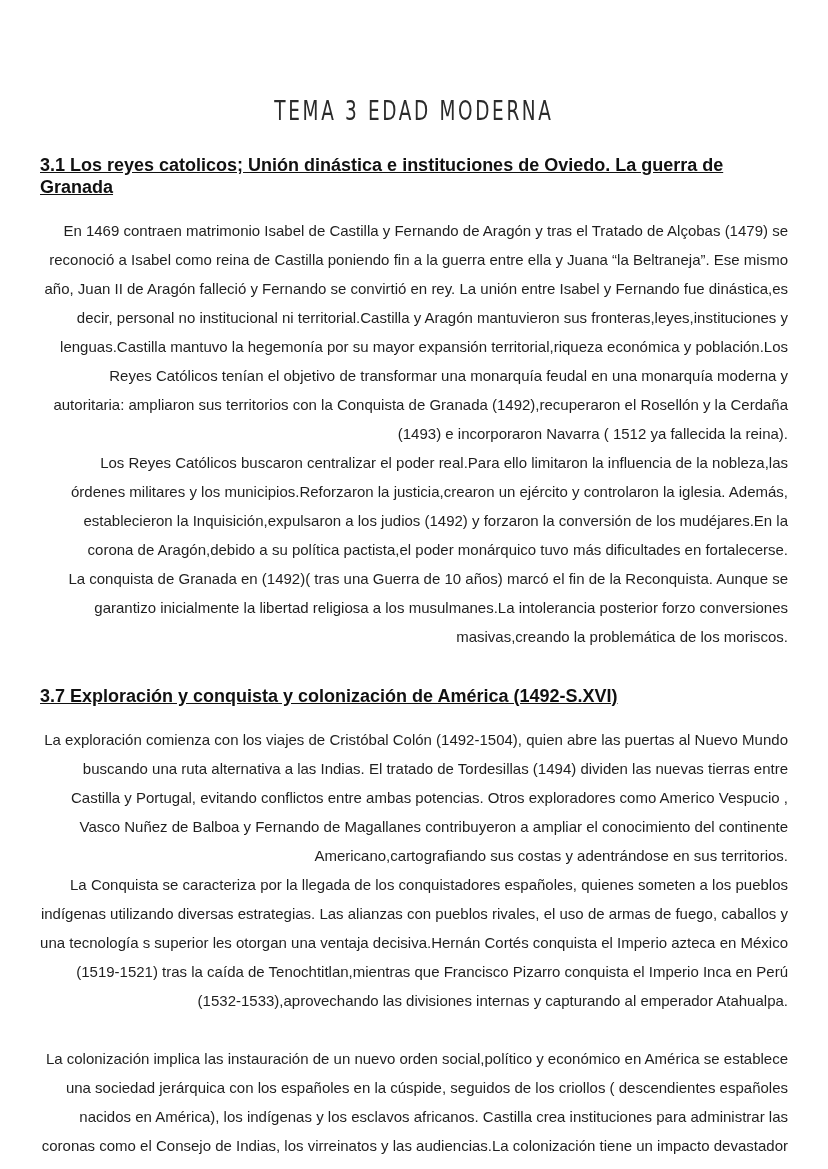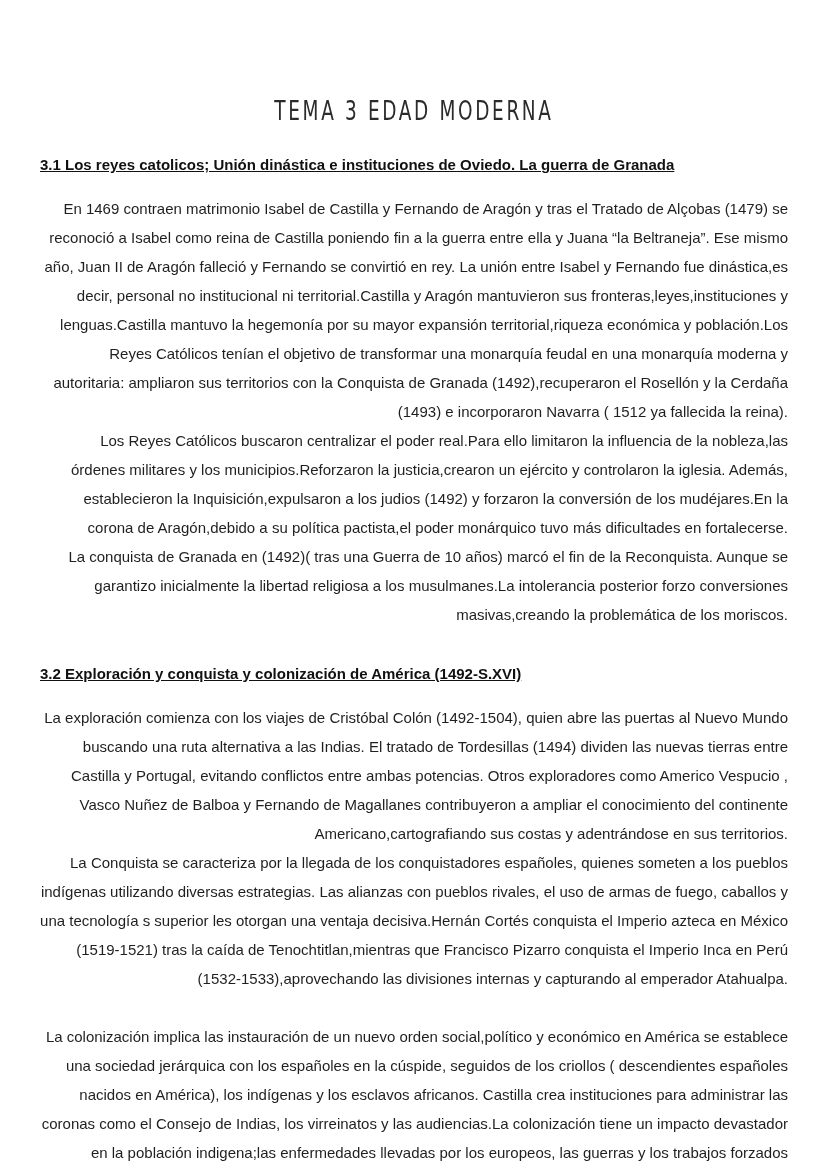--- a/index.html
+++ b/index.html
@@ -25,21 +25,21 @@
     font-family: "DejaVu Sans", sans-serif;
     font-weight: 400;
     font-size: 21px;
     letter-spacing: 3px;
     color: #2b2b2b;
     transform: scaleY(1.25) scaleX(0.88);
     transform-origin: center top;
   }
   .section-heading {
     margin: 0 0 18px 0;
-    font-size: 15px;
+    font-size: 18px;
     font-weight: bold;
     text-decoration: underline;
     color: #111111;
     line-height: 22px;
   }
   .section-heading.second {
     margin-top: 34px;
   }
   .para {
     margin: 0;
@@ -64,19 +64,19 @@
   <h1 class="doc-title">TEMA 3 EDAD MODERNA</h1>
 
   <section class="body-block">
     <h2 class="section-heading">3.1 Los reyes catolicos; Unión dinástica e instituciones de Oviedo. La guerra de Granada</h2>
     <p class="para">En 1469 contraen matrimonio Isabel de Castilla y Fernando de Aragón y tras el Tratado de Alçobas (1479) se reconoció a Isabel como reina de Castilla poniendo fin a la guerra entre ella y Juana “la Beltraneja”. Ese mismo año, Juan II de Aragón falleció y Fernando se convirtió en rey. La unión entre Isabel y Fernando fue dinástica,es decir, personal no institucional ni territorial.Castilla y Aragón mantuvieron sus fronteras,leyes,instituciones y lenguas.Castilla mantuvo la hegemonía por su mayor expansión territorial,riqueza económica y población.Los Reyes Católicos tenían el objetivo de transformar una monarquía feudal en una monarquía moderna y autoritaria: ampliaron sus territorios con la Conquista de Granada (1492),recuperaron el Rosellón y la Cerdaña (1493) e incorporaron Navarra ( 1512 ya fallecida la reina).</p>
     <p class="para"> Los Reyes Católicos buscaron centralizar el poder real.Para ello limitaron la influencia de la nobleza,las órdenes militares y los municipios.Reforzaron la justicia,crearon un ejército y controlaron la iglesia. Además, establecieron la Inquisición,expulsaron a los judios (1492) y forzaron la conversión de los mudéjares.En la corona de Aragón,debido a su política pactista,el poder monárquico tuvo más dificultades en fortalecerse.</p>
     <p class="para"> La conquista de Granada en (1492)( tras una Guerra de 10 años) marcó el fin de la Reconquista. Aunque se garantizo inicialmente la libertad religiosa a los musulmanes.La intolerancia posterior forzo conversiones masivas,creando la problemática de los moriscos.</p>
   </section>
 
   <section class="body-block">
-    <h2 class="section-heading second">3.2 Exploración y conquista y colonización de América (1492-S.XVI)</h2>
+    <h2 class="section-heading second">3.7 Exploración y conquista y colonización de América (1492-S.XVI)</h2>
     <p class="para"> La exploración comienza con los viajes de Cristóbal Colón (1492-1504), quien abre las puertas al Nuevo Mundo buscando una ruta alternativa a las Indias. El tratado de Tordesillas (1494) dividen las nuevas tierras entre Castilla y Portugal, evitando conflictos entre ambas potencias. Otros exploradores como Americo Vespucio , Vasco Nuñez de Balboa y Fernando de Magallanes contribuyeron a ampliar el conocimiento del continente Americano,cartografiando sus costas y adentrándose en sus territorios.</p>
     <p class="para">La Conquista se caracteriza por la llegada de los conquistadores españoles, quienes someten a los pueblos indígenas utilizando diversas estrategias. Las alianzas con pueblos rivales, el uso de armas de fuego, caballos y una tecnología s superior les otorgan una ventaja decisiva.Hernán Cortés conquista el Imperio azteca en México (1519-1521) tras la caída de Tenochtitlan,mientras que Francisco Pizarro conquista el Imperio Inca en Perú (1532-1533),aprovechando las divisiones internas y capturando al emperador Atahualpa.</p>
     <p class="para gap-top"> La colonización implica las instauración de un nuevo orden social,político y económico en América se establece una sociedad jerárquica con los españoles en la cúspide, seguidos de los criollos ( descendientes españoles nacidos en América), los indígenas y los esclavos africanos. Castilla crea instituciones para administrar las coronas como el Consejo de Indias, los virreinatos y las audiencias.La colonización tiene un impacto devastador en la población indigena;las enfermedades llevadas por los europeos, las guerras y los trabajos forzados provocan una gran caída demográfica. Además, se produce una profunda transformación cultural con la imposición de la religión catolico y la pérdida de muchas tradiciones indígenas.</p>
   </section>
 
 </div>
 
 </body></html>

